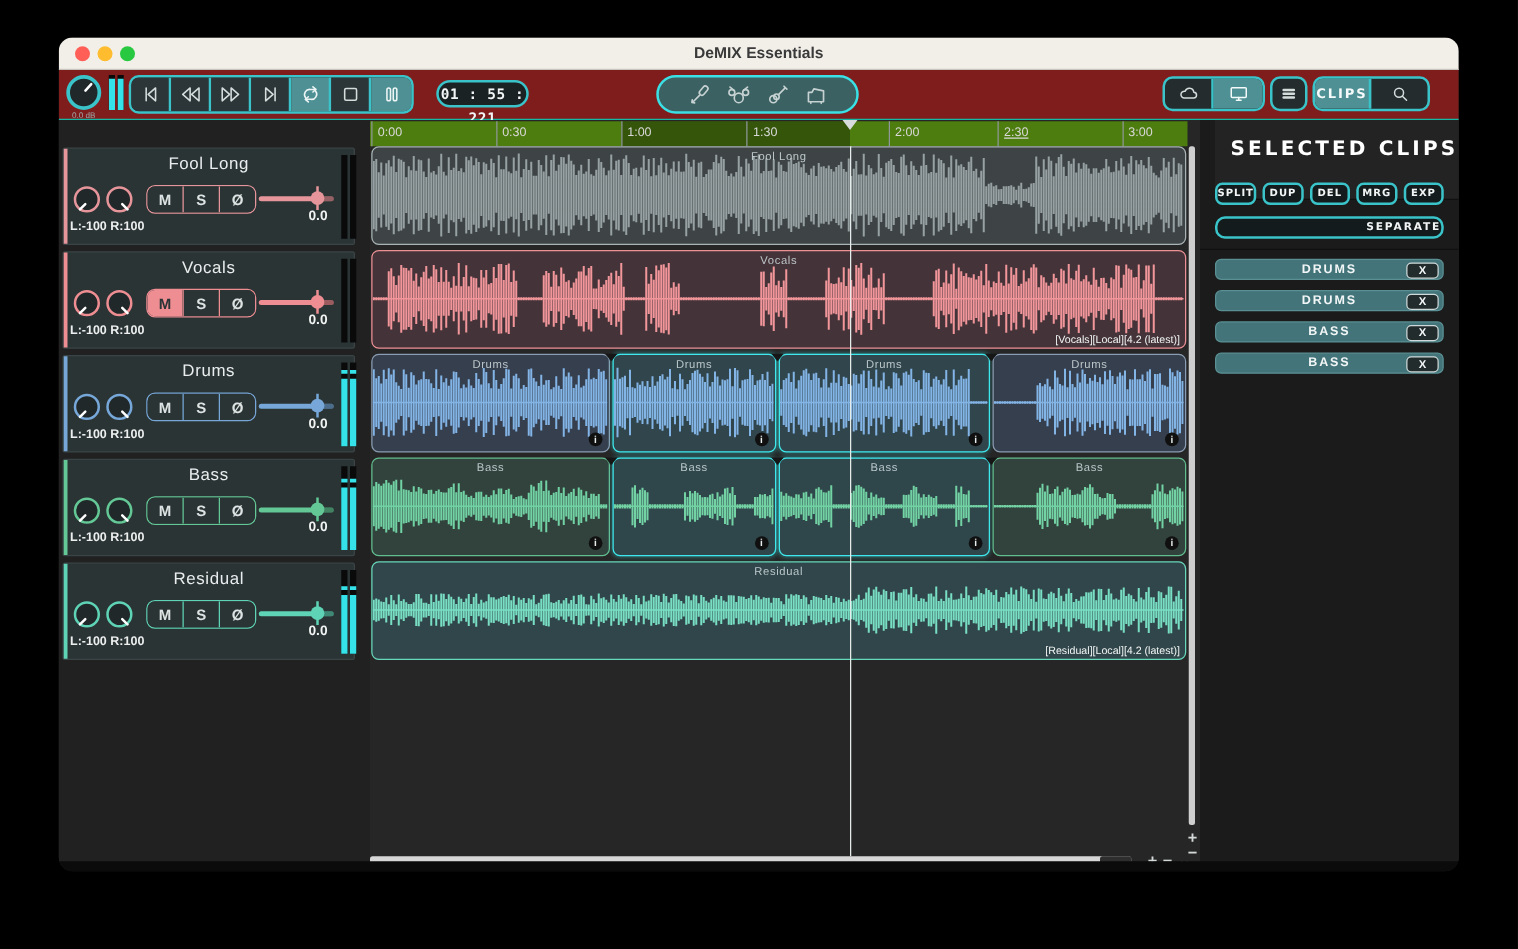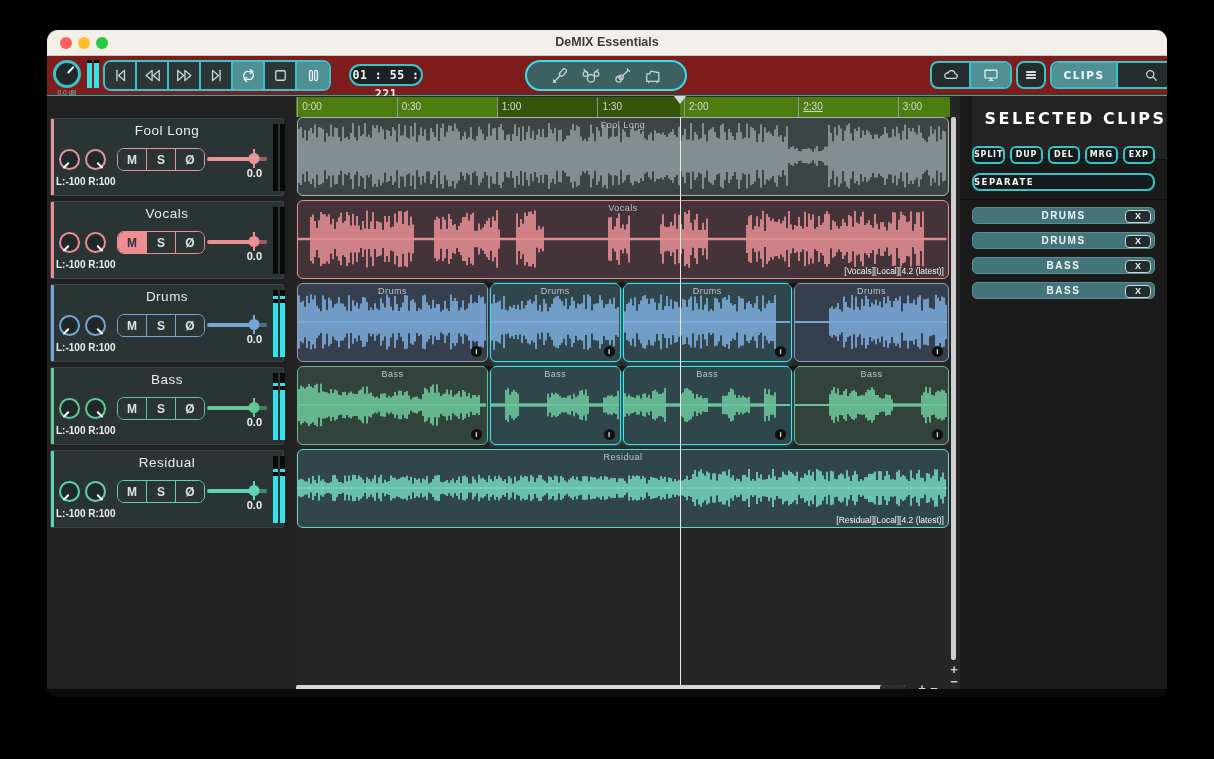--- a/index.html
+++ b/index.html
@@ -35,21 +35,21 @@
   #source-pill{position:absolute;left:478px;top:4px;width:162px;height:31px;border:2.5px solid #3AE0E4;border-radius:16px;
                background:#3C6163;display:flex;align-items:center;justify-content:center;gap:11px;color:#C6D2D2;}
   #source-pill svg{width:20px;height:20px;}
   .tb-group{position:absolute;top:5px;height:28px;display:flex;border:2px solid #3AC4C9;border-radius:8px;overflow:hidden;background:#242C2D;}
   .tb-cell{height:100%;display:flex;align-items:center;justify-content:center;color:#D4DCDC;border-right:2px solid #3AC4C9;}
   .tb-cell:last-child{border-right:none;}
   .tb-cell.act{background:#4E9094;color:#F4FAFA;}
   .tb-cell svg{width:18px;height:18px;}
   #grp-cloud{left:883px;} #grp-cloud .tb-cell{width:39px;}
   #grp-menu{left:969px;} #grp-menu .tb-cell{width:26px;}
-  #grp-clips{left:1003px;} #grp-clips .tb-cell{width:66px;justify-content:center;}
+  #grp-clips{left:1003px;} #grp-clips .tb-cell{width:45px;justify-content:center;}
   .scifi{font-weight:bold;letter-spacing:1.5px;font-family:"DejaVu Sans",sans-serif;}
   #clips-label{font-size:10.5px;}
   
   #main{position:absolute;left:0;top:66px;width:1120px;height:593px;background:#212121;}
   #track-panel{position:absolute;left:0;top:0;width:249px;height:593px;background:#212121;}
   .tcard{position:absolute;left:3px;width:234px;height:78px;background:#2B3435;border:1px solid #3A4446;border-radius:2px;}
   .tcard .astrip{position:absolute;left:0;top:0;width:3px;height:100%;}
   .tcard .ttitle{position:absolute;left:0;top:4px;width:100%;text-align:center;font-size:13.5px;color:#E9EDED;letter-spacing:.5px;}
   .knob{position:absolute;width:21px;height:21px;border-radius:50%;background:#20282A;}
   .knob .ptr{position:absolute;left:50%;top:1px;width:2px;height:8px;background:#fff;transform-origin:50% 9.5px;border-radius:1px;}
@@ -87,21 +87,21 @@
   .zctl{position:absolute;color:#D4D8D8;font-size:13px;font-weight:bold;line-height:12px;text-align:center;width:12px;}
   #vscroll{position:absolute;left:655px;top:21px;width:5px;height:543px;background:#CFCFCF;border-radius:2px;}
   
   #right-panel{position:absolute;left:913px;top:0;width:207px;height:593px;background:#1B1B1B;}
   #rp-head{position:absolute;left:12px;top:0;width:100%;height:64px;background:#232323;border-bottom:1px solid #101010;}
   #rp-title{position:absolute;left:0;top:13px;width:100%;text-align:center;color:#FFFFFF;font-size:16px;letter-spacing:2.5px;}
   #rp-actions{position:absolute;left:12px;top:50px;width:183px;display:flex;gap:5px;}
   .abtn{flex:1;height:18px;border:2px solid #3AC4C9;border-radius:6px;background:#141B1C;color:#F2F5F5;
         font-size:8px;text-align:center;line-height:14px;letter-spacing:.8px;font-weight:bold;}
   #separate-btn{position:absolute;left:12px;top:77px;width:183px;height:18px;border:2px solid #3AC4C9;border-radius:8px;
-        background:#141B1C;color:#F2F5F5;font-size:8.5px;text-align:left;line-height:14px;letter-spacing:1.5px;font-weight:bold;}
+        background:#141B1C;color:#F2F5F5;font-size:8.5px;text-align:right;line-height:14px;letter-spacing:1.5px;font-weight:bold;}
   #rp-div{position:absolute;left:0;top:103px;width:100%;height:1px;background:#101010;}
   #rp-list{position:absolute;left:12px;top:111px;width:183px;}
   .sel-item{position:relative;width:183px;height:17px;background:#43747A;border:1px solid #5A9094;border-radius:5px;margin-bottom:8px;}
   .sel-item .slabel{position:absolute;left:0;top:2px;width:100%;text-align:center;color:#F2F6F6;font-size:10px;letter-spacing:1.5px;font-weight:bold;}
   .xbtn{position:absolute;right:3px;top:1.5px;width:26px;height:13px;background:#222C2D;border:1.5px solid #CFD8D8;
         border-radius:4px;color:#F2F6F6;font-size:9px;font-weight:bold;text-align:center;line-height:11px;}
   #footer{position:absolute;left:0;top:659px;width:1120px;height:8px;background:#0B0B0B;}
 </style>
 </head>
 <body>
@@ -375,21 +375,21 @@
           </div>
         </div>
       </div>
     <div id="center">
       <div id="ruler">
           <div id="sel-band" style="left: 200.778px; width: 183.12px;"></div>
           <div class="tick" style="left: 1.308px;">0:00</div>
           <div class="tick" style="left: 100.716px;">0:30</div>
           <div class="tick" style="left: 200.778px;">1:00</div>
           <div class="tick" style="left: 301.494px;">1:30</div>
-          <div class="tick" style="left: 388px;">2:00</div>
+          <div class="tick" style="left: 415px;">2:00</div>
           <div class="tick" style="left: 502.272px; text-decoration: underline;">2:30</div>
           <div class="tick" style="left: 601.68px;">3:00</div>
         </div>
       <div id="clip-rows">
           <div class="crow" style="top: 21px;">
             <div class="clip" style="left: 1px; width: 652px; background: rgb(62, 68, 70); border: 1.5px solid rgb(169, 180, 182);">
               <svg width="649" height="76">
                 <path d="M1 10.7V65.3M3 9.1V66.9M5 19.8V56.2M7 12.0V64.0M9 22.4V53.6M11 12.6V63.4M13 10.1V65.9M15 15.2V60.8M17 6.6V69.4M19 19.6V56.4M21 9.0V67.0M23 9.7V66.3M25 11.3V64.7M27 23.7V52.3M29 15.0V61.0M31 18.2V57.8M33 6.7V69.3M35 18.5V57.5M37 9.5V66.5M39 10.1V65.9M41 19.1V56.9M43 23.6V52.4M45 8.7V67.3M47 20.0V56.0M49 18.8V57.2M51 21.6V54.4M53 15.0V61.0M55 4.9V71.1M57 19.3V56.7M59 22.4V53.6M61 7.7V68.3M63 17.9V58.1M65 16.2V59.8M67 5.0V71.0M69 18.8V57.2M71 16.6V59.4M73 19.8V56.2M75 7.3V68.7M77 10.1V65.9M79 7.1V68.9M81 14.2V61.8M83 8.5V67.5M85 11.5V64.5M87 21.3V54.7M89 11.8V64.2M91 12.9V63.1M93 17.9V58.1M95 9.0V67.0M97 12.3V63.7M99 23.8V52.2M101 6.1V69.9M103 17.4V58.6M105 17.3V58.7M107 7.2V68.8M109 19.2V56.8M111 20.6V55.4M113 8.0V68.0M115 18.6V57.4M117 4.8V71.2M119 23.7V52.3M121 17.2V58.8M123 9.4V66.6M125 18.0V58.0M127 11.3V64.7M129 22.5V53.5M131 22.5V53.5M133 9.9V66.1M135 13.9V62.1M137 19.1V56.9M139 6.1V69.9M141 23.0V53.0M143 9.9V66.1M145 5.6V70.4M147 18.5V57.5M149 13.7V62.3M151 7.5V68.5M153 7.7V68.3M155 12.9V63.1M157 5.6V70.4M159 10.5V65.5M161 13.6V62.4M163 21.9V54.1M165 18.3V57.7M167 13.8V62.2M169 21.0V55.0M171 19.1V56.9M173 9.2V66.8M175 21.3V54.7M177 22.5V53.5M179 17.7V58.3M181 8.5V67.5M183 11.6V64.4M185 16.1V59.9M187 22.1V53.9M189 18.4V57.6M191 5.6V70.4M193 17.7V58.3M195 10.5V65.5M197 9.7V66.3M199 22.0V54.0M201 8.9V67.1M203 6.1V69.9M205 12.3V63.7M207 21.9V54.1M209 17.0V59.0M211 16.2V59.8M213 23.0V53.0M215 15.9V60.1M217 6.3V69.7M219 18.0V58.0M221 9.2V66.8M223 23.0V53.0M225 8.3V67.7M227 22.1V53.9M229 14.1V61.9M231 8.1V67.9M233 20.0V56.0M235 12.5V63.5M237 22.1V53.9M239 17.0V59.0M241 11.2V64.8M243 19.1V56.9M245 10.9V65.1M247 19.4V56.6M249 19.1V56.9M251 5.0V71.0M253 11.6V64.4M255 15.3V60.7M257 9.7V66.3M259 23.3V52.7M261 12.1V63.9M263 11.4V64.6M265 23.6V52.4M267 21.2V54.8M269 17.6V58.4M271 17.6V58.4M273 11.6V64.4M275 5.7V70.3M277 12.6V63.4M279 7.3V68.7M281 9.1V66.9M283 18.5V57.5M285 22.8V53.2M287 20.7V55.3M289 23.2V52.8M291 19.6V56.4M293 6.8V69.2M295 15.3V60.7M297 23.2V52.8M299 9.0V67.0M301 12.7V63.3M303 18.5V57.5M305 6.8V69.2M307 9.1V66.9M309 5.3V70.7M311 20.5V55.5M313 18.8V57.2M315 8.5V67.5M317 18.7V57.3M319 18.3V57.7M321 9.3V66.7M323 23.9V52.1M325 11.3V64.7M327 13.8V62.2M329 18.8V57.2M331 19.3V56.7M333 11.2V64.8M335 8.4V67.6M337 13.1V62.9M339 12.3V63.7M341 11.1V64.9M343 15.8V60.2M345 13.0V63.0M347 20.2V55.8M349 22.0V54.0M351 16.8V59.2M353 14.5V61.5M355 22.8V53.2M357 12.3V63.7M359 15.3V60.7M361 15.0V61.0M363 16.6V59.4M365 14.4V61.6M367 17.1V58.9M369 19.1V56.9M371 15.6V60.4M373 13.9V62.1M375 11.3V64.7M377 17.1V58.9M379 19.3V56.7M381 8.8V67.2M383 22.7V53.3M385 16.9V59.1M387 10.7V65.3M389 21.5V54.5M391 21.4V54.6M393 4.9V71.1M395 22.4V53.6M397 14.0V62.0M399 16.5V59.5M401 21.4V54.6M403 20.0V56.0M405 5.1V70.9M407 16.4V59.6M409 23.4V52.6M411 12.2V63.8M413 10.8V65.2M415 9.2V66.8M417 14.0V62.0M419 19.6V56.4M421 20.4V55.6M423 7.3V68.7M425 5.5V70.5M427 14.2V61.8M429 22.0V54.0M431 10.9V65.1M433 14.5V61.5M435 18.0V58.0M437 21.9V54.1M439 14.6V61.4M441 5.0V71.0M443 14.0V62.0M445 20.5V55.5M447 19.5V56.5M449 5.6V70.4M451 20.1V55.9M453 8.8V67.2M455 10.0V66.0M457 12.6V63.4M459 23.9V52.1M461 15.7V60.3M463 6.3V69.7M465 24.0V52.0M467 9.3V66.7M469 14.4V61.6M471 13.3V62.7M473 15.5V60.5M475 17.9V58.1M477 11.4V64.6M479 7.4V68.6M481 18.8V57.2M483 17.0V59.0M485 23.9V52.1M487 18.6V57.4M489 8.3V67.7M491 30.9V45.1M493 28.9V47.1M495 28.2V47.8M497 30.9V45.1M499 30.1V45.9M501 33.3V42.7M503 33.2V42.8M505 30.9V45.1M507 30.9V45.1M509 30.7V45.3M511 30.1V45.9M513 31.4V44.6M515 33.8V42.2M517 30.6V45.4M519 28.1V47.9M521 33.2V42.8M523 32.9V43.1M525 31.7V44.3M527 28.8V47.2M529 28.4V47.6M531 7.1V68.9M533 15.1V60.9M535 23.6V52.4M537 9.3V66.7M539 17.6V58.4M541 7.2V68.8M543 10.6V65.4M545 22.9V53.1M547 12.6V63.4M549 7.5V68.5M551 5.4V70.6M553 15.4V60.6M555 22.7V53.3M557 10.7V65.3M559 13.0V63.0M561 8.8V67.2M563 20.0V56.0M565 12.5V63.5M567 16.9V59.1M569 12.2V63.8M571 13.4V62.6M573 16.7V59.3M575 21.0V55.0M577 16.5V59.5M579 16.5V59.5M581 20.2V55.8M583 17.8V58.2M585 16.6V59.4M587 9.1V66.9M589 15.1V60.9M591 19.7V56.3M593 19.4V56.6M595 10.7V65.3M597 18.4V57.6M599 8.5V67.5M601 15.2V60.8M603 21.7V54.3M605 12.8V63.2M607 6.8V69.2M609 21.3V54.7M611 10.1V65.9M613 13.3V62.7M615 9.9V66.1M617 14.2V61.8M619 16.5V59.5M621 7.5V68.5M623 14.5V61.5M625 20.1V55.9M627 22.2V53.8M629 23.9V52.1M631 18.4V57.6M633 8.3V67.7M635 15.9V60.1M637 11.4V64.6M639 23.4V52.6M641 8.2V67.8M643 21.4V54.6M645 12.6V63.4M647 13.5V62.5" stroke="#97A0A2" stroke-width="1.6" fill="none"></path>
               </svg>
               <div class="clabel">Fool Long</div>

